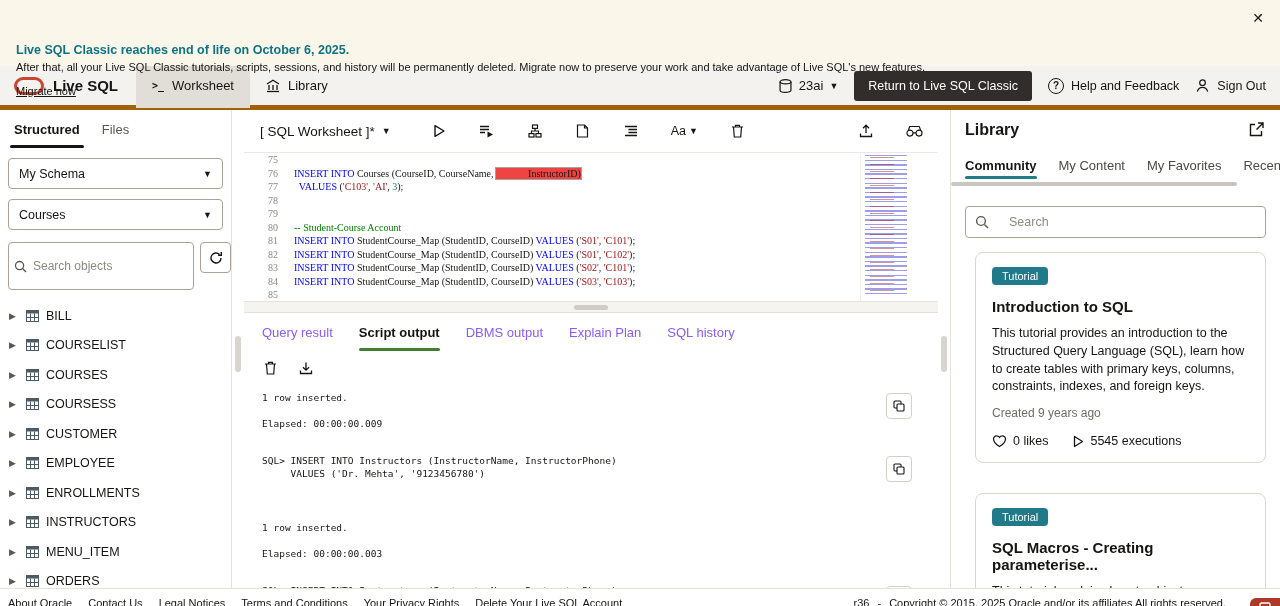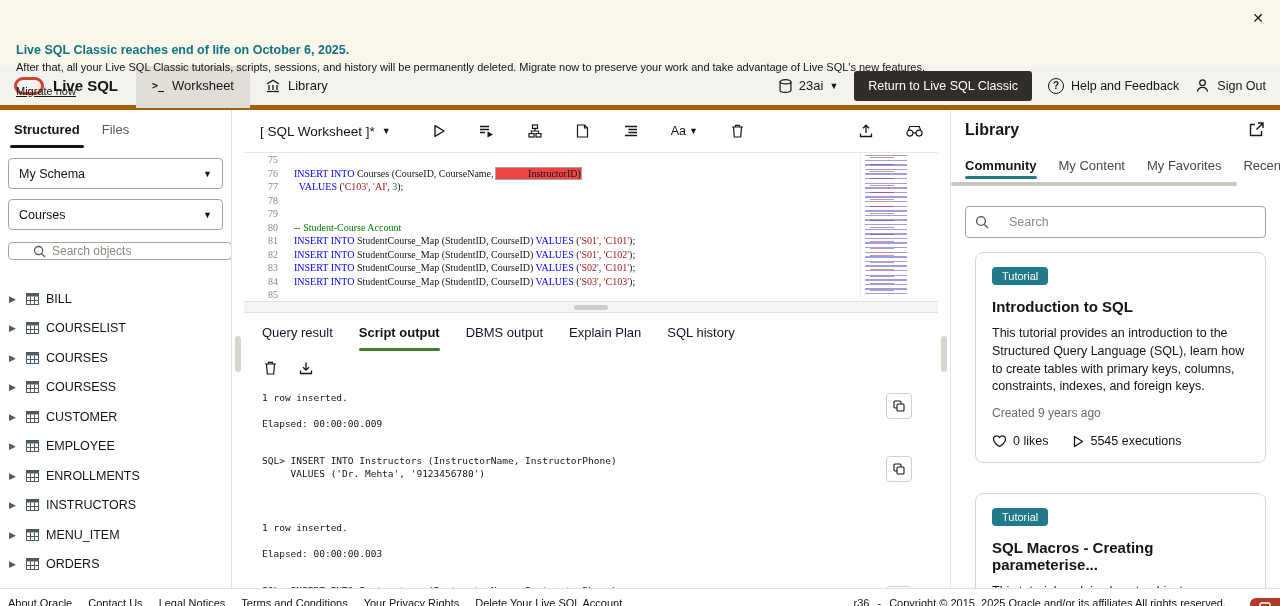--- a/index.html
+++ b/index.html
@@ -36,21 +36,21 @@
   .vsplit .pill{position:absolute;top:226px;left:3px;width:6px;height:36px;background:#d8d5cf;border-radius:3px;}
 
   
   .sidebar{width:232px;border-right:1px solid #e5e2dc;display:flex;flex-direction:column;overflow:hidden;}
   .side-tabs{display:flex;gap:2px;padding:0 4px;height:38px;flex:none;}
   .side-tab{padding:0 10px;font-size:13px;color:#5b5852;cursor:pointer;position:relative;display:flex;align-items:center;}
   .side-tab.active{color:#161513;font-weight:bold;}
   .side-tab.active::after{content:"";position:absolute;left:6px;right:6px;bottom:0;height:3px;background:#161513;border-radius:2px;}
   .select{margin:10px 8px 0;height:31px;border:1px solid #a9a396;border-radius:4px;display:flex;align-items:center;justify-content:space-between;padding:0 10px;font-size:12.5px;background:#fff;cursor:pointer;flex:none;}
   .search-row{display:flex;gap:6px;margin:12px 8px 6px;flex:none;}
-  .search-box{flex:1;height:18px;border:1px solid #a9a396;border-radius:4px;display:flex;align-items:center;padding:0 24px;gap:6px;background:#fff;}
+  .search-box{flex:1;height:48px;border:1px solid #a9a396;border-radius:4px;display:flex;align-items:center;padding:0 5px;gap:6px;background:#fff;}
   .search-box input{border:none;outline:none;flex:1;font-size:12px;font-family:inherit;color:#161513;min-width:0;background:transparent;}
   .search-box input::placeholder{color:#8d8a83;}
   .icon-sq{width:31px;height:31px;border:1px solid #a9a396;border-radius:4px;background:#fff;display:flex;align-items:center;justify-content:center;cursor:pointer;flex:none;}
   .table-list{flex:1;overflow:hidden;padding-top:5px;}
   .tree-row{display:flex;align-items:center;gap:7px;height:29.5px;padding:0 9px;font-size:12.5px;cursor:pointer;}
   .chev{color:#5b5852;font-size:9px;width:10px;flex:none;}
 
   
   .center{width:694px;display:flex;flex-direction:column;background:#fff;overflow:hidden;}
   .ws-toolbar{height:42px;display:flex;align-items:center;gap:16px;padding:0 8px;flex:none;}
@@ -64,21 +64,21 @@
   .tok-kw{color:#0000ff;} .tok-pl{color:#161513;} .tok-str{color:#a31515;} .tok-cm{color:#008000;} .tok-num{color:#098658;}
   .tok-sel{background:#ef4444;outline:1px solid #a7a49f;padding-left:32px;}
   .minimap{position:absolute;right:0;top:0;width:78px;height:100%;background:#fff;border-left:1px solid #f1eee9;cursor:pointer;}
   .minimap::before{content:"";position:absolute;left:4px;top:2px;width:42px;height:96%;
     background:repeating-linear-gradient(to bottom,rgba(40,40,200,.45) 0 1.5px,transparent 1.5px 4.6px);}
   .minimap::after{content:"";position:absolute;left:9px;top:4px;width:24px;height:92%;
     background:repeating-linear-gradient(to bottom,rgba(163,21,21,.45) 0 1px,transparent 1px 7px);}
   .hsplit{height:12px;background:#f6f4f1;border-top:1px solid #e5e2dc;border-bottom:1px solid #e5e2dc;position:relative;cursor:row-resize;flex:none;}
   .hsplit .handle{position:absolute;left:50%;top:3px;transform:translateX(-50%);width:34px;height:5px;background:#cfccc6;border-radius:3px;}
   .out-tabs{height:38px;display:flex;gap:26px;padding:0 18px;align-items:stretch;flex:none;}
-  .out-tab{font-size:13px;color:#0f172a;cursor:pointer;display:flex;align-items:center;position:relative;white-space:nowrap;}
+  .out-tab{font-size:13px;color:#8b5cf6;cursor:pointer;display:flex;align-items:center;position:relative;white-space:nowrap;}
   .out-tab.active{font-weight:bold;color:#161513;}
   .out-tab.active::after{content:"";position:absolute;left:0;right:0;bottom:0;height:3px;background:#447d2e;border-radius:2px;}
   .out-toolbar{height:34px;display:flex;align-items:center;gap:4px;padding:0 10px;flex:none;}
   .out-area{flex:1;overflow:hidden;padding:6px 18px 0;position:relative;}
   .out-block{position:relative;}
   .out-pre{font-family:"DejaVu Sans Mono",monospace;font-size:9.5px;line-height:13px;color:#161513;white-space:pre;}
   .copy-btn{position:absolute;right:8px;top:2px;width:26px;height:26px;border:1px solid #d3d0ca;background:#fff;border-radius:4px;display:flex;align-items:center;justify-content:center;cursor:pointer;}
 
   
   .library{width:330px;border-left:1px solid #e5e2dc;display:flex;flex-direction:column;overflow:hidden;padding-top:10px;}

